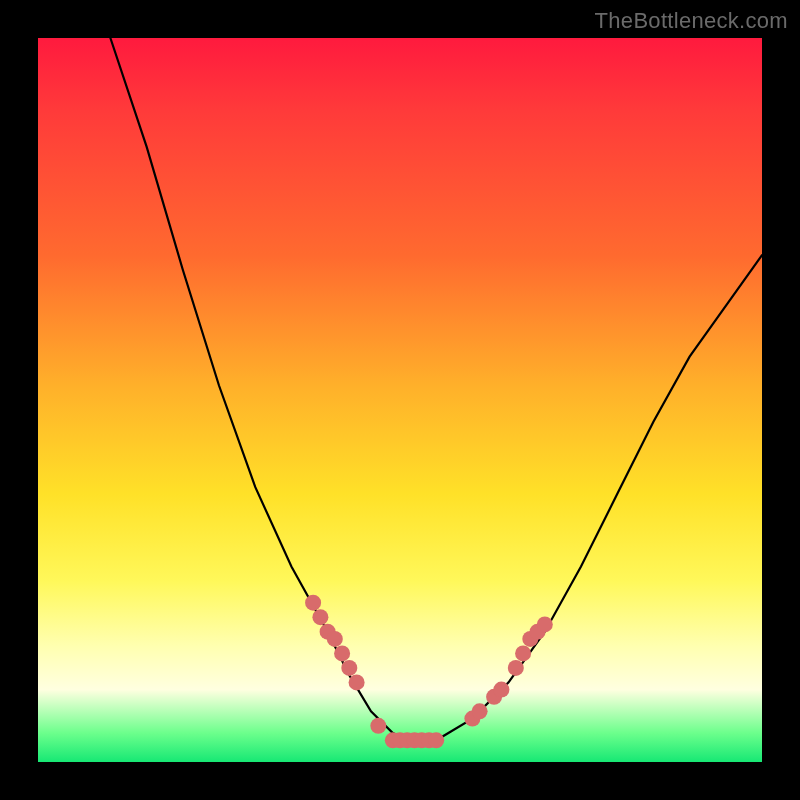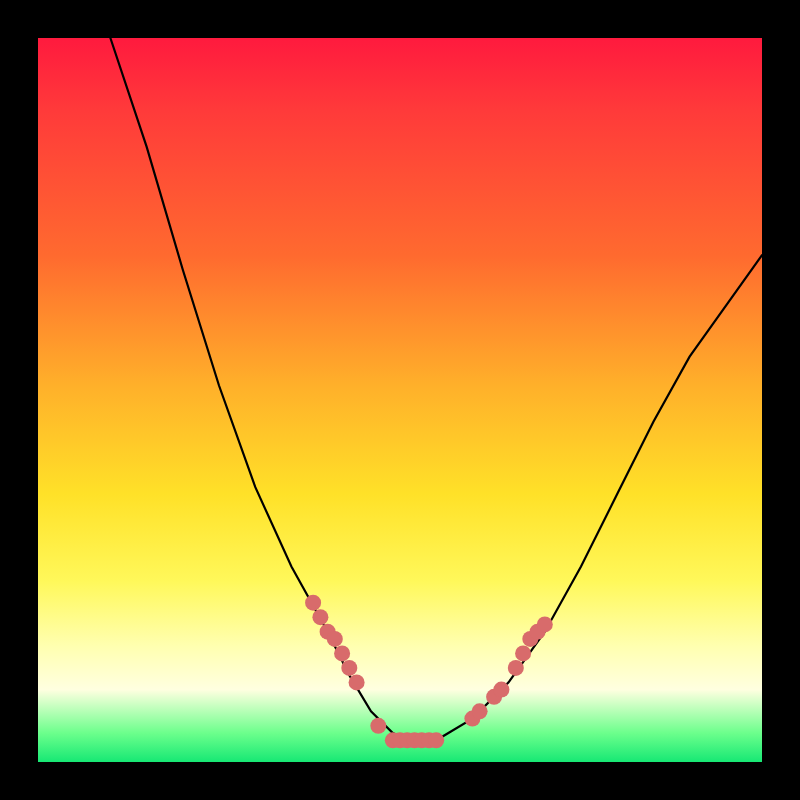--- a/index.html
+++ b/index.html
@@ -96,13 +96,14 @@
           <circle cx="456.1" cy="658.8" r="8" class="marker"></circle>
           <circle cx="463.4" cy="651.6" r="8" class="marker"></circle>
           <circle cx="477.8" cy="629.9" r="8" class="marker"></circle>
           <circle cx="485.1" cy="615.4" r="8" class="marker"></circle>
           <circle cx="492.3" cy="600.9" r="8" class="marker"></circle>
           <circle cx="499.6" cy="593.7" r="8" class="marker"></circle>
           <circle cx="506.8" cy="586.4" r="8" class="marker"></circle>
         </g>
     </svg>
   </div>
+  <div class="watermark">TheBottleneck.com</div>
 </div>
 
 </body></html>

